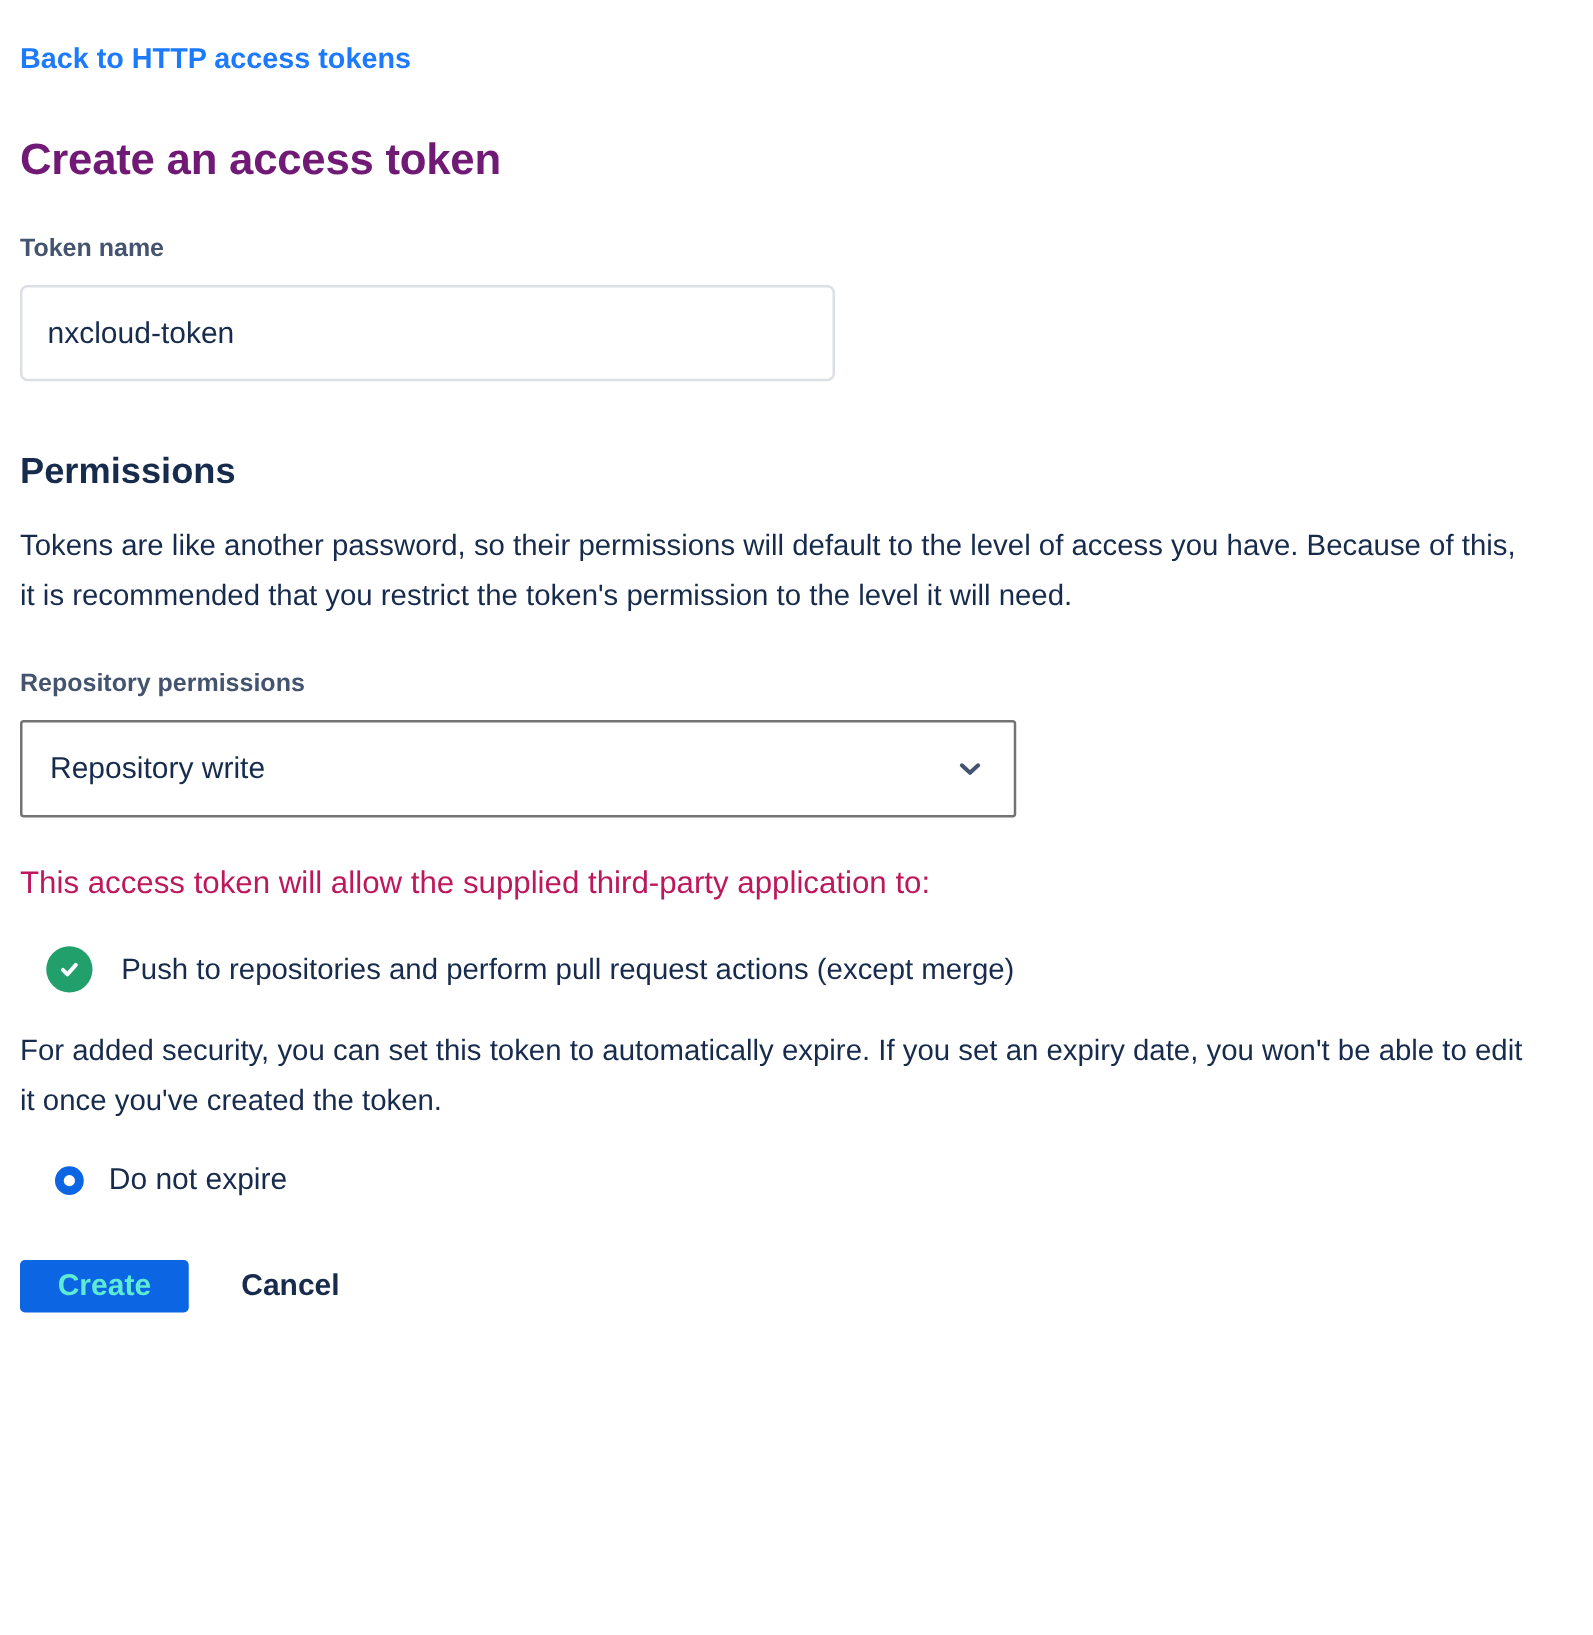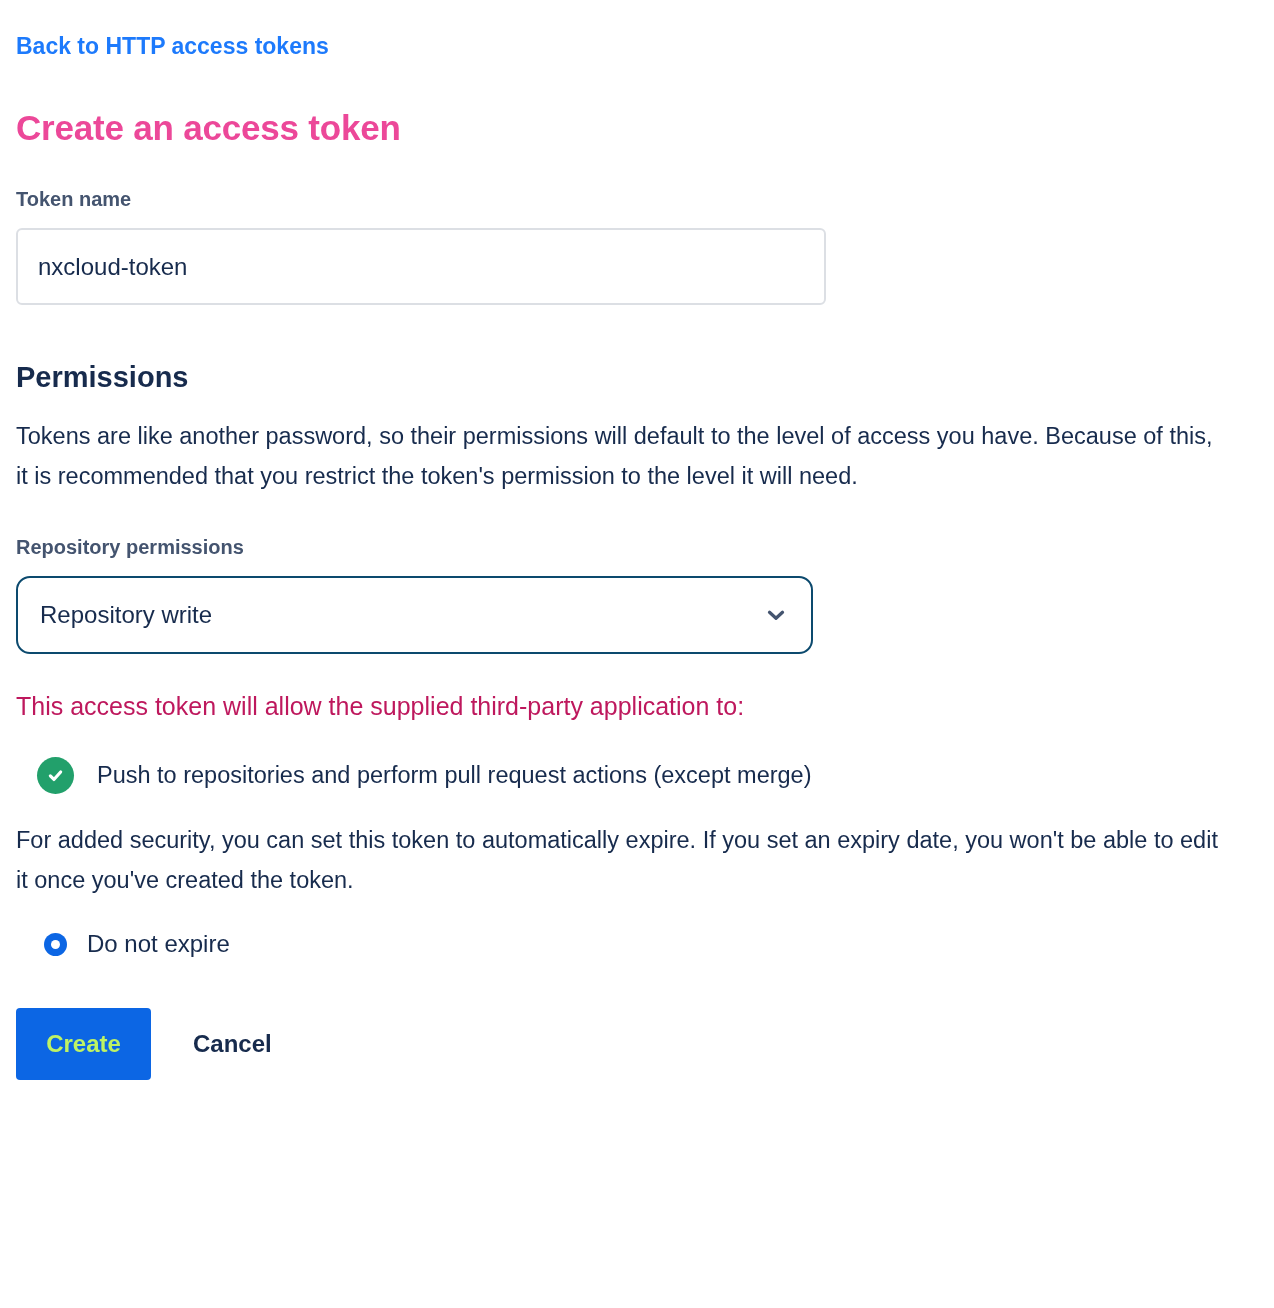--- a/index.html
+++ b/index.html
@@ -19,32 +19,32 @@
     color: #1D7AFC;
     font-size: 23px;
     font-weight: 700;
     text-decoration: none;
     cursor: pointer;
   }
   h1.page-title {
     margin-top: 48px;
     font-size: 35px;
     font-weight: 700;
-    color: #ec4899;
+    color: #701a75;
     letter-spacing: -0.2px;
   }
   .field-label {
     margin-top: 40px;
     font-size: 20px;
     font-weight: 700;
     color: #44546F;
   }
   .text-input {
     margin-top: 17px;
-    width: 810px;
+    width: 652px;
     height: 77px;
     border: 2px solid #DCDFE4;
     border-radius: 6px;
     font-family: "Liberation Sans", sans-serif;
     font-size: 24px;
     color: #172B4D;
     padding: 0 20px;
     outline: none;
     background: #ffffff;
   }
@@ -58,22 +58,22 @@
     margin-top: 22px;
     font-size: 23.5px;
     line-height: 40px;
     color: #172B4D;
     max-width: 1210px;
   }
   .select-box {
     margin-top: 17px;
     width: 797px;
     height: 78px;
-    border: 2px solid #0c4a6e;
-    border-radius: 14px;
+    border: 2px solid #737373;
+    border-radius: 3px;
     background: #ffffff;
     display: flex;
     align-items: center;
     justify-content: space-between;
     padding: 0 22px;
     cursor: pointer;
   }
   .select-box .select-value {
     font-size: 24px;
     color: #172B4D;
@@ -144,23 +144,23 @@
     font-size: 24px;
     color: #172B4D;
   }
   .actions {
     margin-top: 50px;
     display: flex;
     align-items: center;
   }
   .create-button {
     width: 135px;
-    height: 72px;
+    height: 42px;
     background: #0C66E4;
-    color: #bef264;
+    color: #5eead4;
     border: none;
     border-radius: 4px;
     font-family: "Liberation Sans", sans-serif;
     font-size: 24px;
     font-weight: 600;
     cursor: pointer;
   }
   .cancel-button {
     margin-left: 42px;
     background: transparent;

